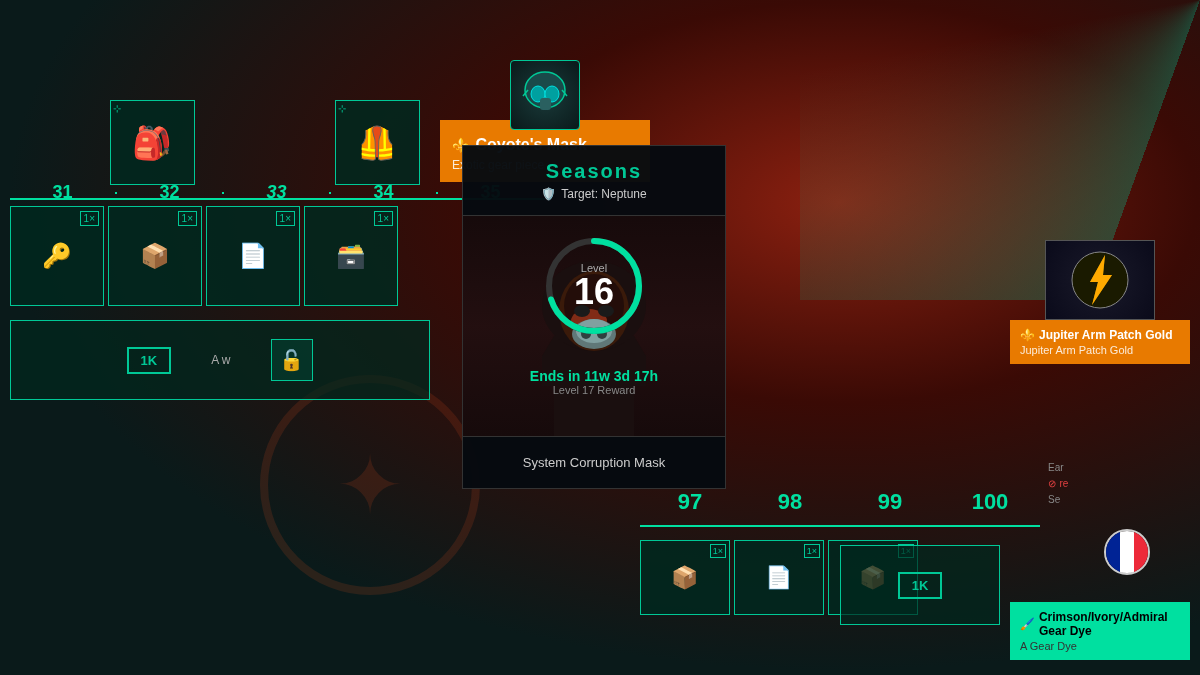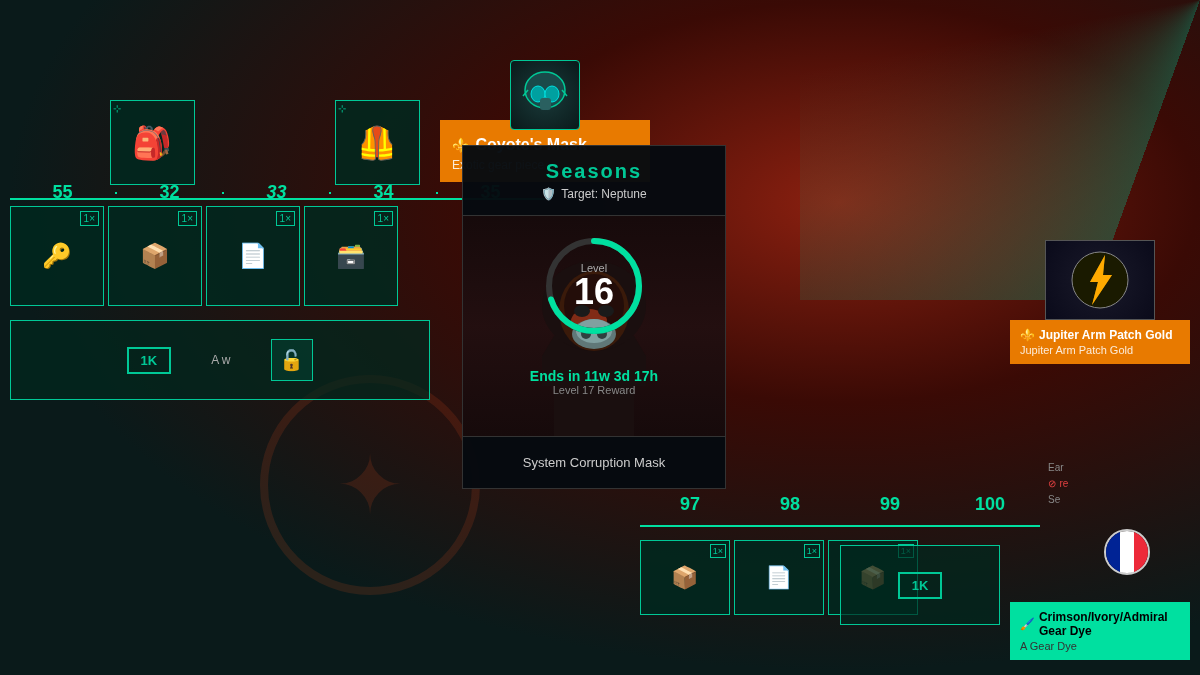--- a/index.html
+++ b/index.html
@@ -399,21 +399,21 @@
 <body>
 
 <div class="bg"></div>
 <div class="bg-wing"></div>
 
 <div class="bg-logo">✦</div>
 
 <div class="game-ui">
 
   <div style="position:absolute; top:182px; left:10px; display:flex; align-items:center; color:#00e0a0; font-size:18px; font-weight:bold;">
-    <div style="width:105px; text-align:center;">55</div>
+    <div style="width:105px; text-align:center;">31</div>
     <div style="width:2px; height:2px; background:#00e0a0;"></div>
     <div style="width:105px; text-align:center;">32</div>
     <div style="width:2px; height:2px; background:#00e0a0;"></div>
     <div style="width:105px; text-align:center;font-style:italic;">33</div>
     <div style="width:2px; height:2px; background:#00e0a0;"></div>
     <div style="width:105px; text-align:center;">34</div>
     <div style="width:2px; height:2px; background:#00e0a0;"></div>
     <div style="width:105px; text-align:center;">35</div>
   </div>
 
@@ -561,21 +561,21 @@
     </div>
     <div class="jupiter-info">
       <div class="jupiter-title">
         <span>⚜️</span>
         <span>Jupiter Arm Patch Gold</span>
       </div>
       <div class="jupiter-subtitle">Jupiter Arm Patch Gold</div>
     </div>
   </div>
 
-  <div style="position:absolute; bottom:160px; left:640px; display:flex; align-items:center; color:#00e0a0; font-size:18px; font-weight:bold; gap:0;">
+  <div style="position:absolute; bottom:160px; left:640px; display:flex; align-items:center; color:#00e0a0; font-size:22px; font-weight:bold; gap:0;">
     <div style="width:100px; text-align:center;">97</div>
     <div style="width:100px; text-align:center;">98</div>
     <div style="width:100px; text-align:center;">99</div>
     <div style="width:100px; text-align:center;">100</div>
   </div>
 
   <div style="position:absolute; bottom:148px; left:640px; width:400px; height:2px; background:#00e0a0;"></div>
 
   <div style="position:absolute; bottom:60px; left:640px; display:flex; gap:4px;">
     <div class="bottom-box">

